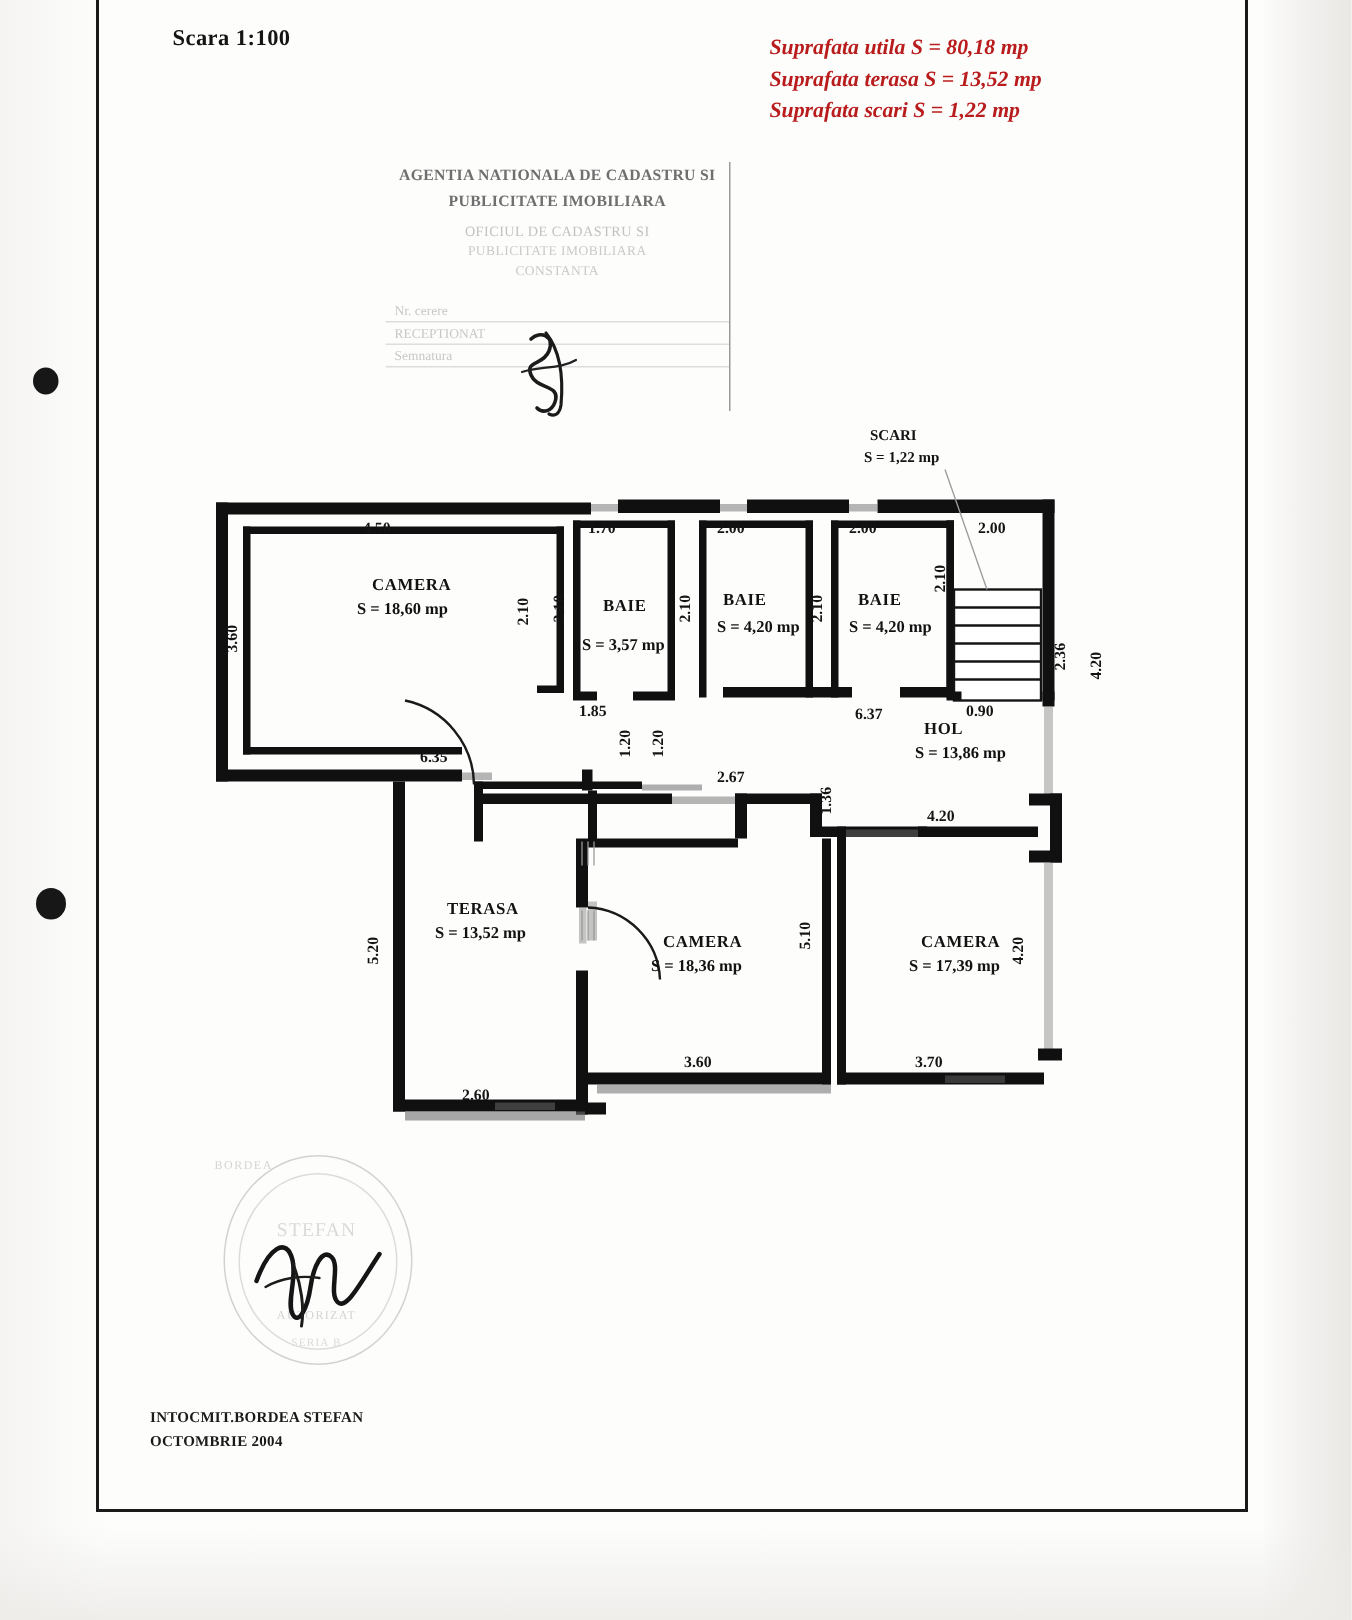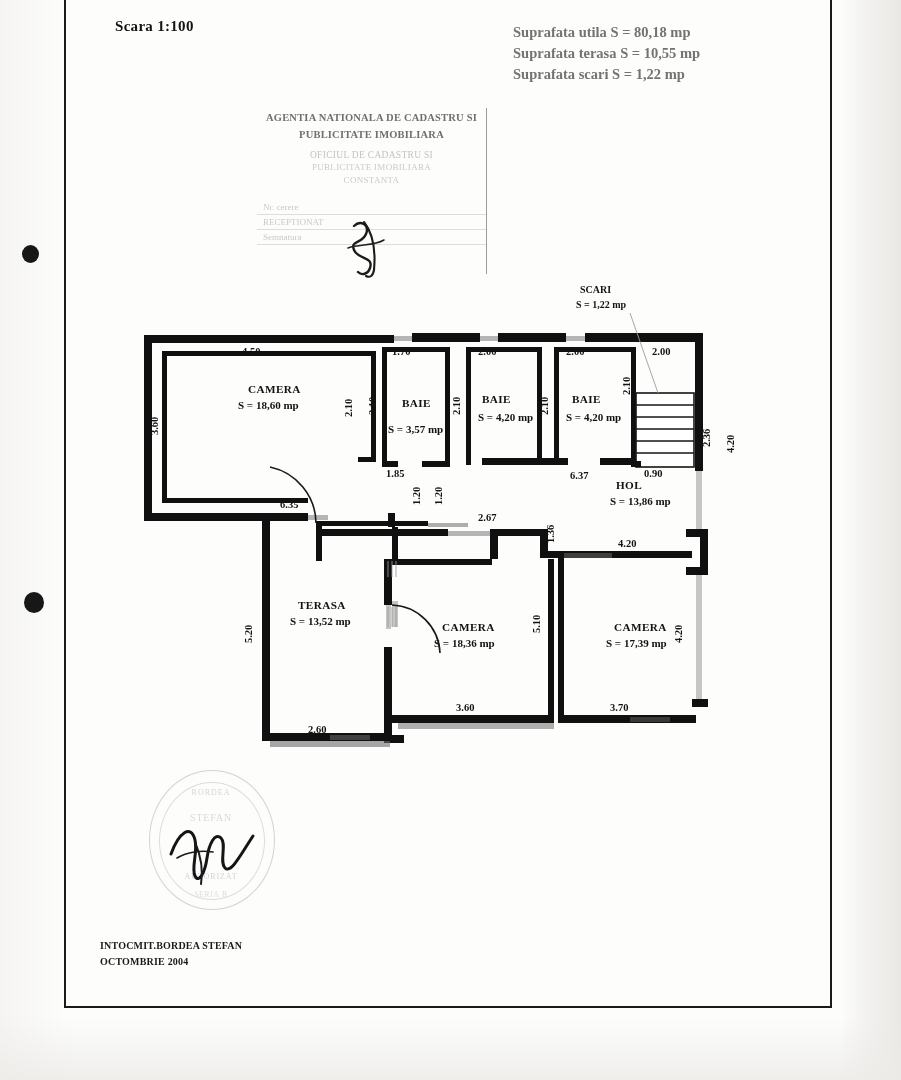--- a/index.html
+++ b/index.html
@@ -68,22 +68,23 @@
     letter-spacing: 0.3px;
     color: #141414;
     margin-left: 17px;
   }
   #areas-summary {
     position: absolute;
     left: 513px; top: 22px;
     font-size: 14.5px;
     font-weight: bold;
     line-height: 21px;
-    color: #737373;
+    color: #b91c1c;
     white-space: nowrap;
+    font-style: italic;
   }
   #areas-summary .area-row { display: block; }
 
   
   #official-stamp {
     position: absolute;
     left: 257px; top: 108px;
     width: 230px; height: 166px;
     border-right: 1.5px solid #9a9a9a;
     box-sizing: border-box;
@@ -152,33 +153,33 @@
   }
   #round-seal .seal-ring-2 {
     position: absolute;
     left: 16px; top: 18px;
     width: 104px; height: 116px;
     border: 1px solid #dcdcdc;
     border-radius: 50%;
   }
   #round-seal .seal-text-top {
     position: absolute;
-    left: 0; top: 24px;
+    left: 0; top: 8px;
     width: 136px;
-    text-align: center;
+    text-align: left;
     font-size: 8px;
     color: #d5d5d5;
     letter-spacing: 1px;
   }
   #round-seal .seal-text-mid {
     position: absolute;
     left: 0; top: 48px;
     width: 136px;
     text-align: center;
-    font-size: 10px;
+    font-size: 13px;
     color: #dadada;
     letter-spacing: 0.8px;
   }
   #round-seal .seal-text-bot {
     position: absolute;
     left: 0; top: 108px;
     width: 136px;
     text-align: center;
     font-size: 8px;
     color: #d3d3d3;
@@ -267,21 +268,21 @@
 
 <div id="doc-frame"></div>
 
 <div class="hole-punch" id="hole-1"></div>
 <div class="hole-punch" id="hole-2"></div>
 
 <div id="scale-label">Scara 1:100</div>
 
 <div id="areas-summary">
   <span class="area-row">Suprafata utila  S = 80,18 mp</span>
-  <span class="area-row">Suprafata terasa   S = 10,55 mp</span>
+  <span class="area-row">Suprafata terasa   S = 13,52 mp</span>
   <span class="area-row">Suprafata scari S = 1,22 mp</span>
 </div>
 
 <div id="official-stamp">
   <span class="stamp-head">AGENTIA NATIONALA DE CADASTRU SI</span>
   <span class="stamp-head">PUBLICITATE IMOBILIARA</span>
   <span class="stamp-sub">OFICIUL DE CADASTRU SI</span>
   <span class="stamp-line">PUBLICITATE IMOBILIARA</span>
   <span class="stamp-line">CONSTANTA</span>
   <div id="stamp-fields">

